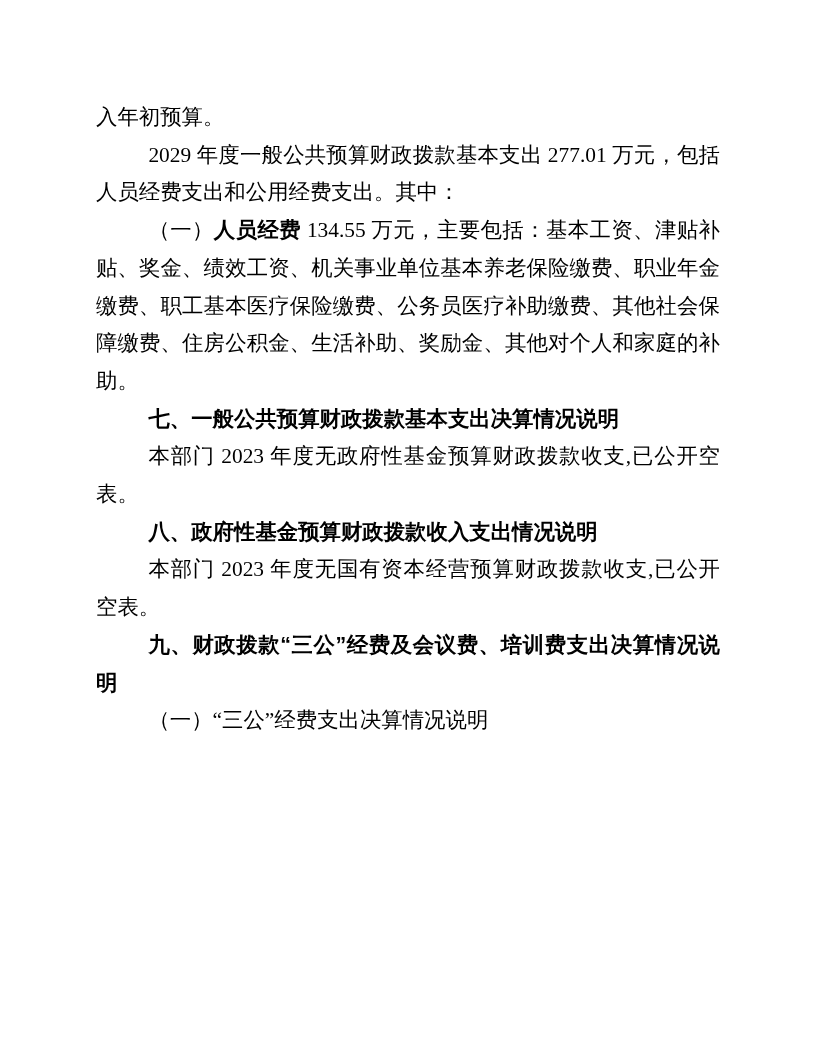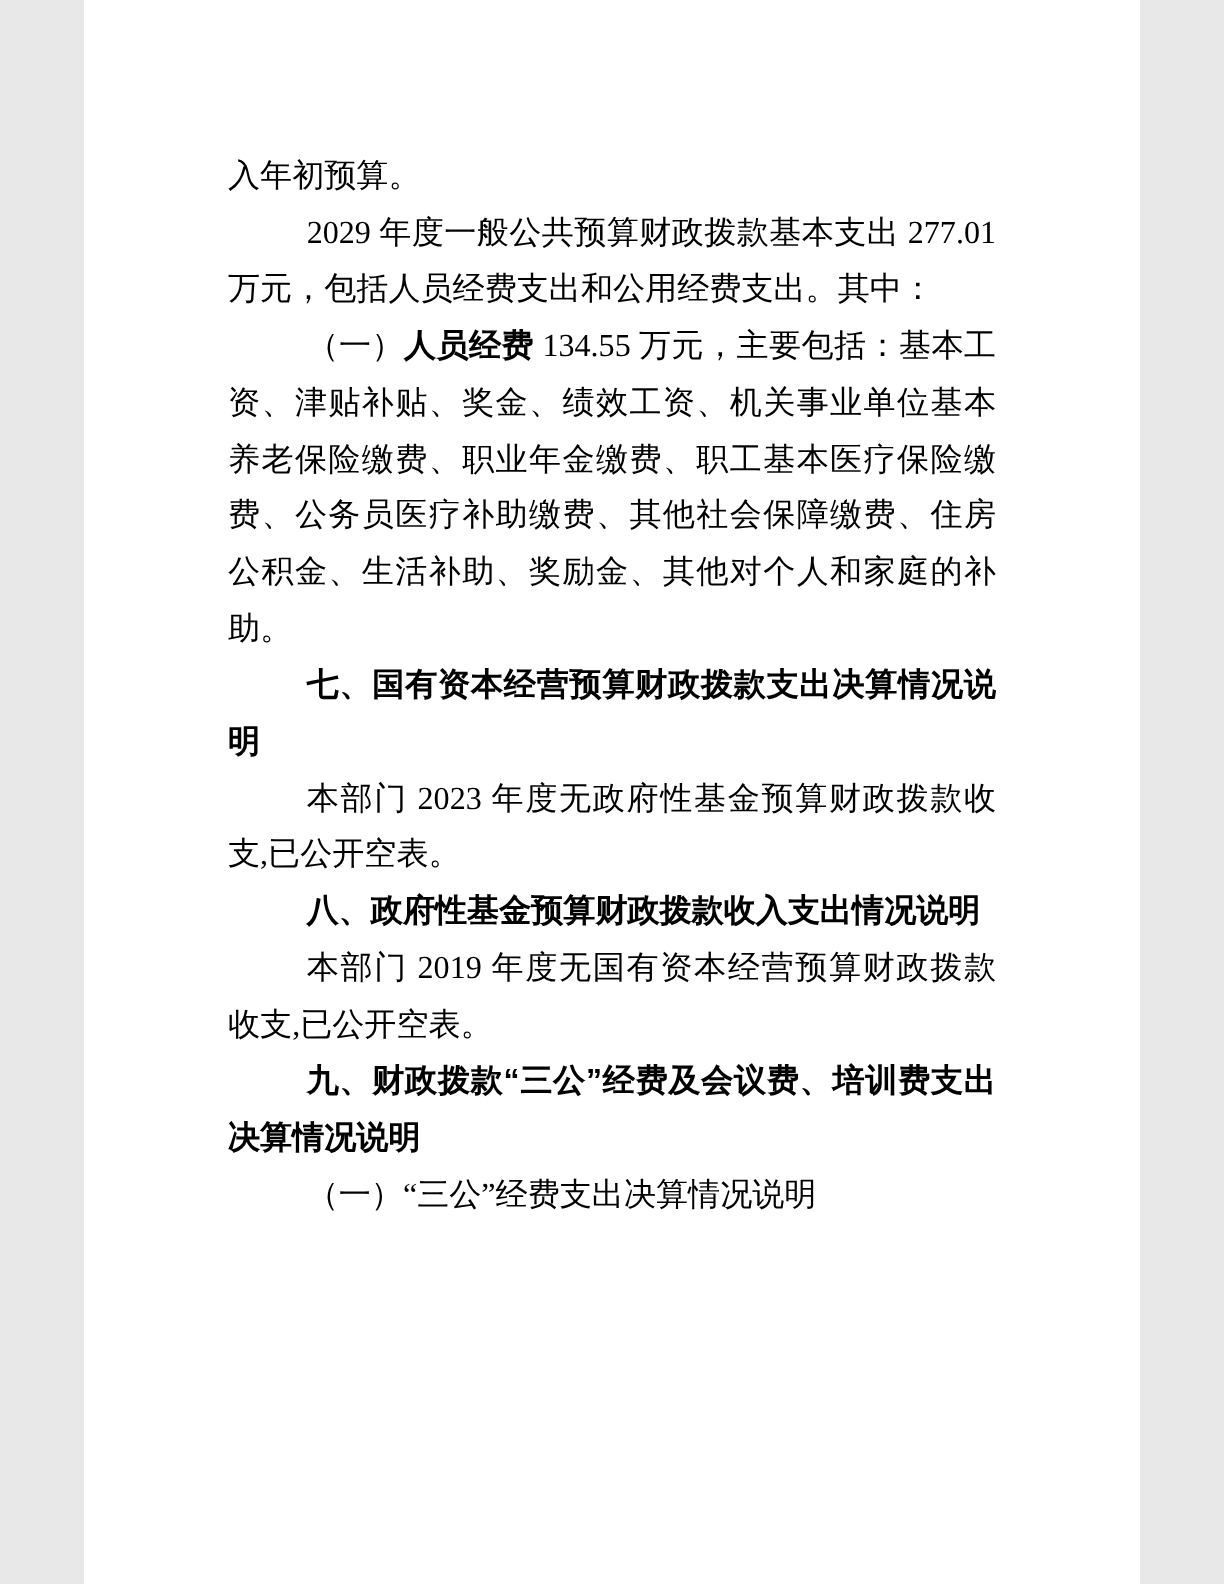--- a/index.html
+++ b/index.html
@@ -2,21 +2,21 @@
 <html><head>
 <meta charset="utf-8">
 <style>
   html, body {
     margin: 0;
     padding: 0;
     background: #e8e8e8;
   }
   .page {
     position: relative;
-    width: 704px;
+    width: 816px;
     height: 1056px;
     margin: 0 auto;
     background: #ffffff;
     box-sizing: border-box;
     padding: 99px 96px 0 96px;
     color: #000000;
     overflow: hidden;
   }
   .doc p {
     margin: 0;
@@ -47,26 +47,26 @@
   <div class="doc">
 
     <p>入年初预算。</p>
 
 
     <p class="indent">2029 年度一般公共预算财政拨款基本支出 277.01 万元，包括人员经费支出和公用经费支出。其中：</p>
 
     <p class="indent"><span>（一）</span><span class="term">人员经费</span><span> 134.55 万元，主要包括：基本工资、津贴补贴、奖金、绩效工资、机关事业单位基本养老保险缴费、职业年金缴费、职工基本医疗保险缴费、公务员医疗补助缴费、其他社会保障缴费、住房公积金、生活补助、奖励金、其他对个人和家庭的补助。</span></p>
 
 
-    <p class="heading indent">七、国有资本经营预算财政拨款支出决算情况说明</p>
+    <p class="heading indent">七、一般公共预算财政拨款基本支出决算情况说明</p>
 
     <p class="indent">本部门 2023 年度无政府性基金预算财政拨款收支,已公开空表。</p>
 
     <p class="heading indent">八、政府性基金预算财政拨款收入支出情况说明</p>
 
-    <p class="indent">本部门 2019 年度无国有资本经营预算财政拨款收支,已公开空表。</p>
+    <p class="indent">本部门 2023 年度无国有资本经营预算财政拨款收支,已公开空表。</p>
 
     <p class="heading indent">九、财政拨款“三公”经费及会议费、培训费支出决算情况说明</p>
 
     <p class="indent">（一）“三公”经费支出决算情况说明</p>
 
   </div>
 </div>
 
 </body></html>

